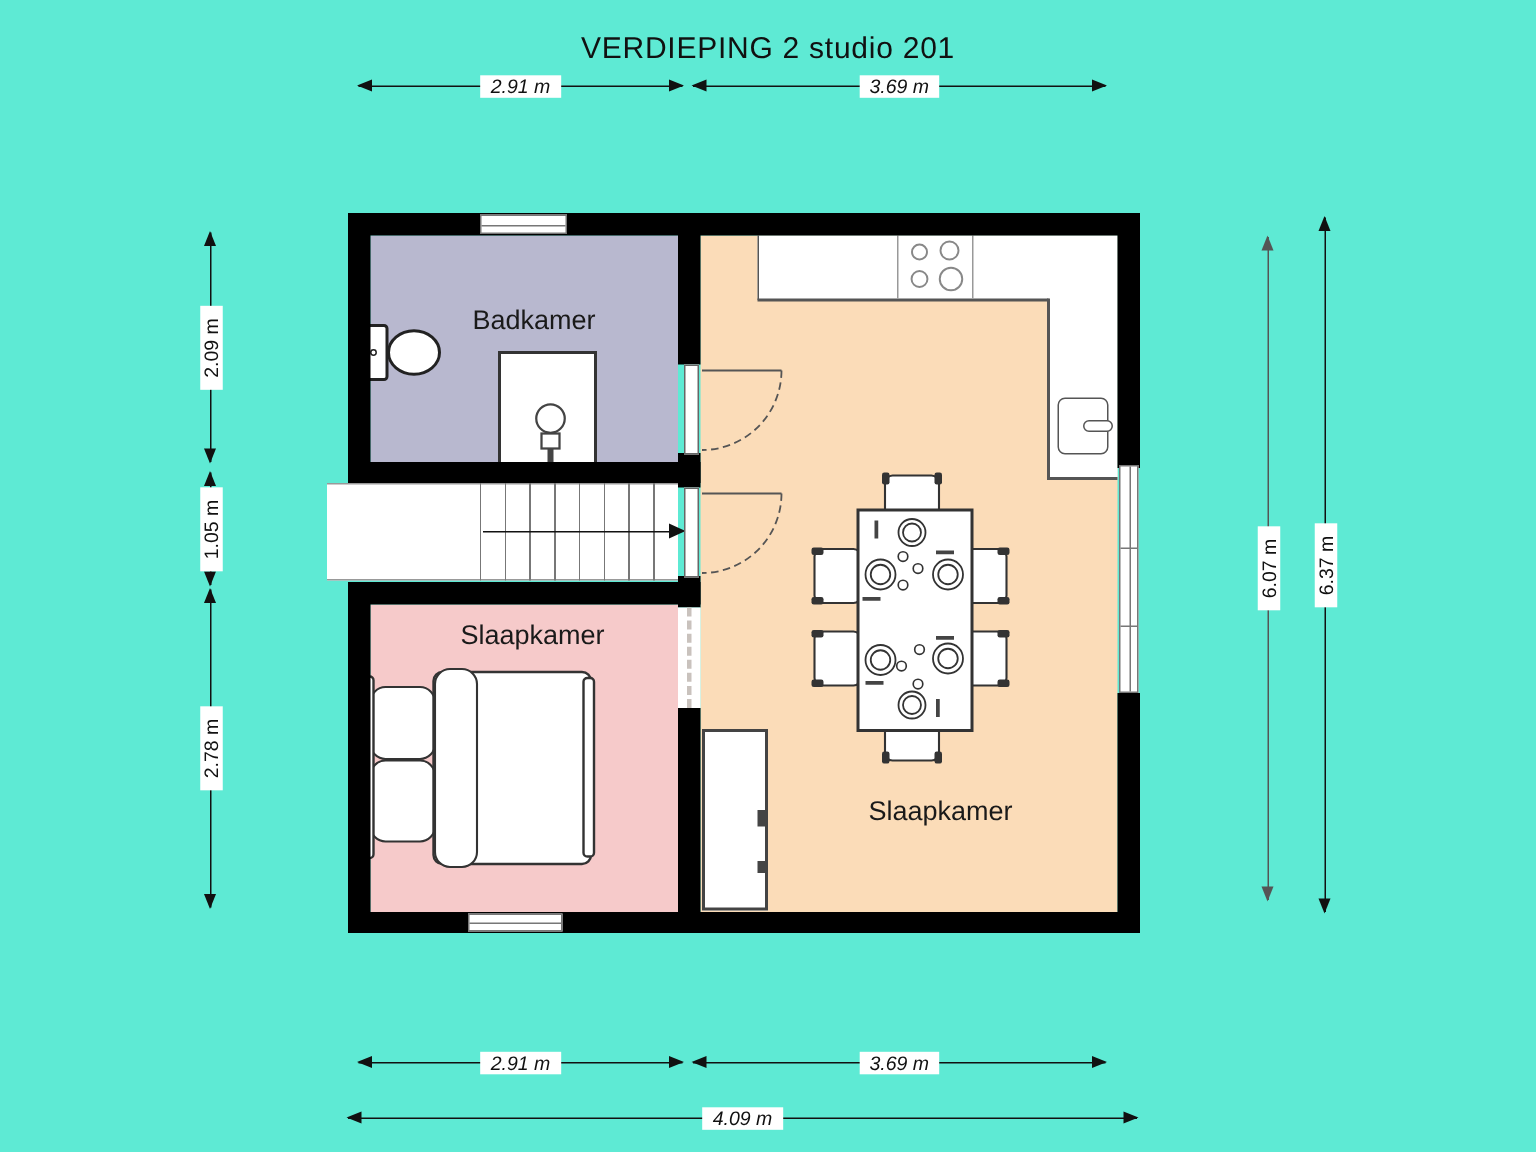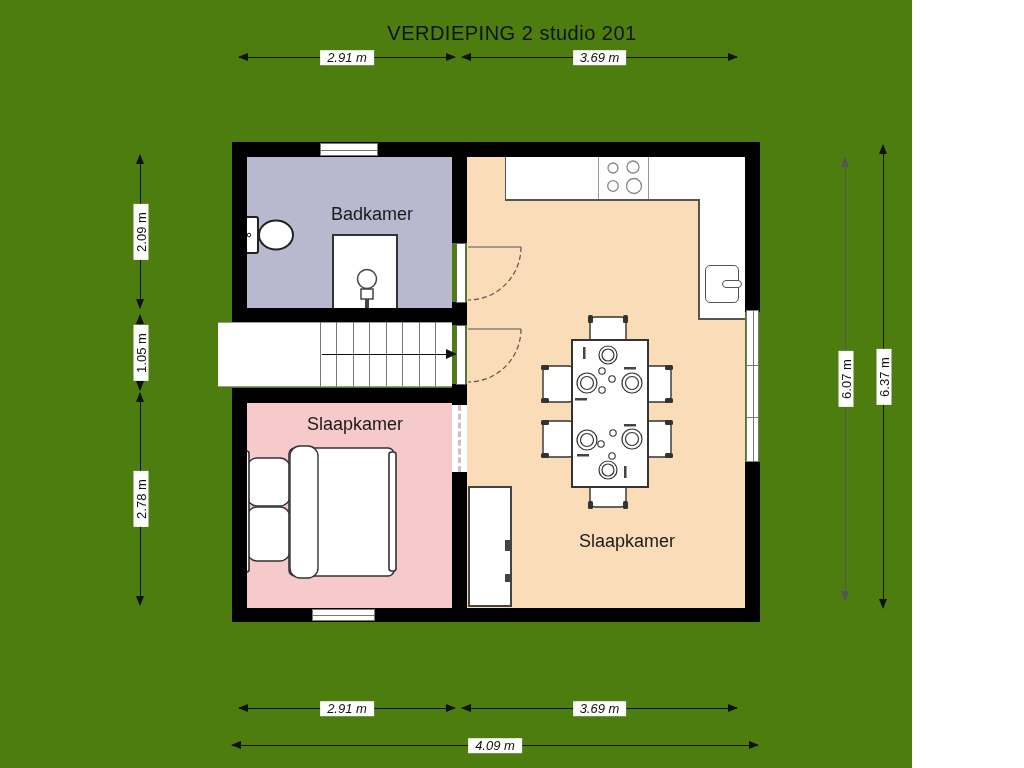--- a/index.html
+++ b/index.html
@@ -1,16 +1,16 @@
 <!DOCTYPE html>
 <html><head>
 <meta charset="utf-8">
 <style>
   html,body{margin:0;padding:0;background:#fff;}
-  #canvas{position:relative;width:912px;height:768px;background:#4d7c0f;overflow:hidden;
+  #canvas{position:relative;width:1024px;height:768px;background:#5eead4;overflow:hidden;
           font-family:"Liberation Sans", sans-serif;color:#111;}
   .wall{position:absolute;background:#000;z-index:30;}
   .fill{position:absolute;z-index:10;}
   .fill.bath{background:#b8b8cf;}
   .fill.bed{background:#f6caca;}
   .fill.living{background:#fbdcb8;}
   .title{position:absolute;left:512px;top:33px;transform:translate(-50%,-50%);
          font-size:20px;letter-spacing:.5px;white-space:nowrap;z-index:60;}
   .roomlabel{position:absolute;transform:translate(-50%,-50%);font-size:18px;
              white-space:nowrap;z-index:55;color:#1a1a1a;}
@@ -212,21 +212,21 @@
   <div class="leaf" style="left:456px;top:325px;width:10px;height:60px;"></div>
   <svg style="left:467px;top:328px;" width="56" height="56" viewBox="0 0 56 56">
     <path d="M1,1 L54,1" fill="none" stroke="#555" stroke-width="1.2"></path>
     <path d="M54,1 A53,53 0 0 1 1,54" fill="none" stroke="#555" stroke-width="1.2" stroke-dasharray="5,3"></path>
   </svg>
 
   <div class="opening" style="left:452px;top:405px;width:15px;height:67px;">
     <div class="dash-open"></div>
   </div>
 
-  <div class="roomlabel" style="left:372px;top:214px;">Badkamer</div>
+  <div class="roomlabel" style="left:356px;top:214px;">Badkamer</div>
   <div class="roomlabel" style="left:355px;top:424px;">Slaapkamer</div>
   <div class="roomlabel" style="left:627px;top:541px;">Slaapkamer</div>
 
   <div class="hdim" style="left:239px;top:57px;width:216px;">
     <i class="ah l"></i>
       <i class="ah r"></i>
     <span class="dlabel">2.91 m</span>
   </div>
   <div class="hdim" style="left:462px;top:57px;width:275px;">
     <i class="ah l"></i>

